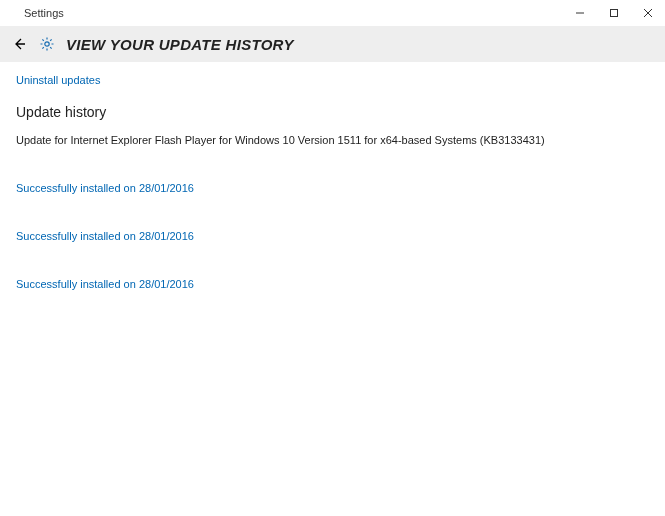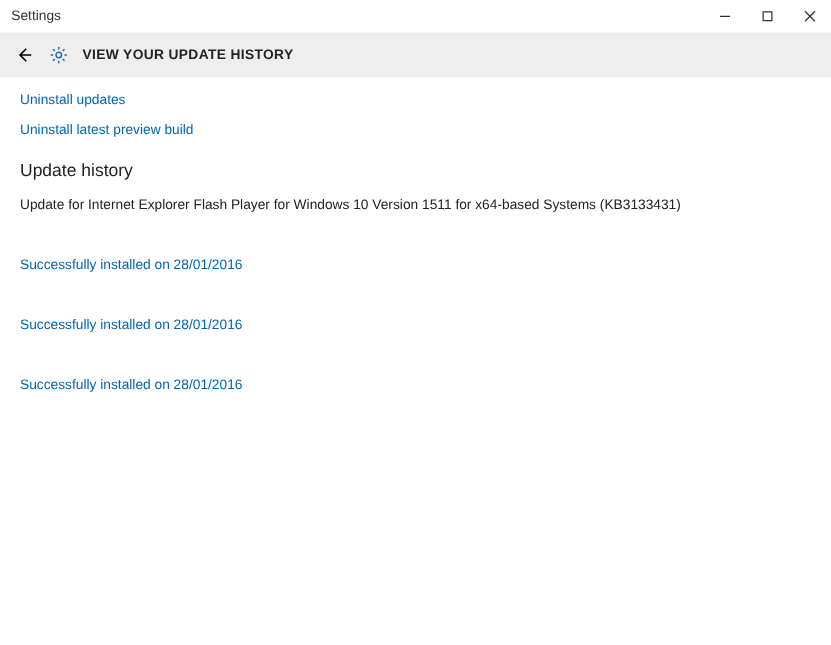--- a/index.html
+++ b/index.html
@@ -10,21 +10,21 @@
     font-size: 11px;
     background: #ffffff;
     color: #000000;
     overflow: hidden;
   }
   .titlebar {
     height: 26px;
     background: #ffffff;
     display: flex;
     align-items: center;
-    padding-left: 9px;
+    padding-left: 24px;
     border-bottom: 0;
   }
   .titlebar .app-title {
     font-size: 11px;
     color: #333;
   }
   .win-controls {
     margin-left: auto;
     display: flex;
     height: 100%;
@@ -49,24 +49,25 @@
     width: 18px; height: 18px;
     display: flex; align-items: center; justify-content: center;
     color: #000;
   }
   .gear-icon {
     width: 18px; height: 18px;
     display: flex; align-items: center; justify-content: center;
     color: #1b6fb3;
   }
   .page-title {
-    font-size: 11px;
+    font-size: 15px;
     font-weight: 600;
     letter-spacing: 0.3px;
     color: #222;
+    font-style: italic;
   }
   .content {
     padding: 12px 16px;
   }
   .link {
     color: #0066b3;
     font-size: 11px;
     margin-bottom: 12px;
     cursor: pointer;
     width: fit-content;
@@ -131,21 +132,20 @@
         <circle cx="8" cy="8" r="2.2"></circle>
         <path d="M8 1.5v2M8 12.5v2M1.5 8h2M12.5 8h2M3.4 3.4l1.4 1.4M11.2 11.2l1.4 1.4M12.6 3.4l-1.4 1.4M4.8 11.2l-1.4 1.4"></path>
       </g>
     </svg>
   </div>
   <span class="page-title">VIEW YOUR UPDATE HISTORY</span>
 </div>
 
 <div class="content">
   <div class="link">Uninstall updates</div>
-  <div class="link">Uninstall latest preview build</div>
 
   <div class="section-heading">Update history</div>
 
   <div class="update-item">
     <div class="update-title">Update for Internet Explorer Flash Player for Windows 10 Version 1511 for x64-based Systems (KB3133431)</div>
     <div class="update-status">Successfully installed on 28/01/2016</div>
   </div>
 
   <div class="update-item">
     <div class="update-status">Successfully installed on 28/01/2016</div>

